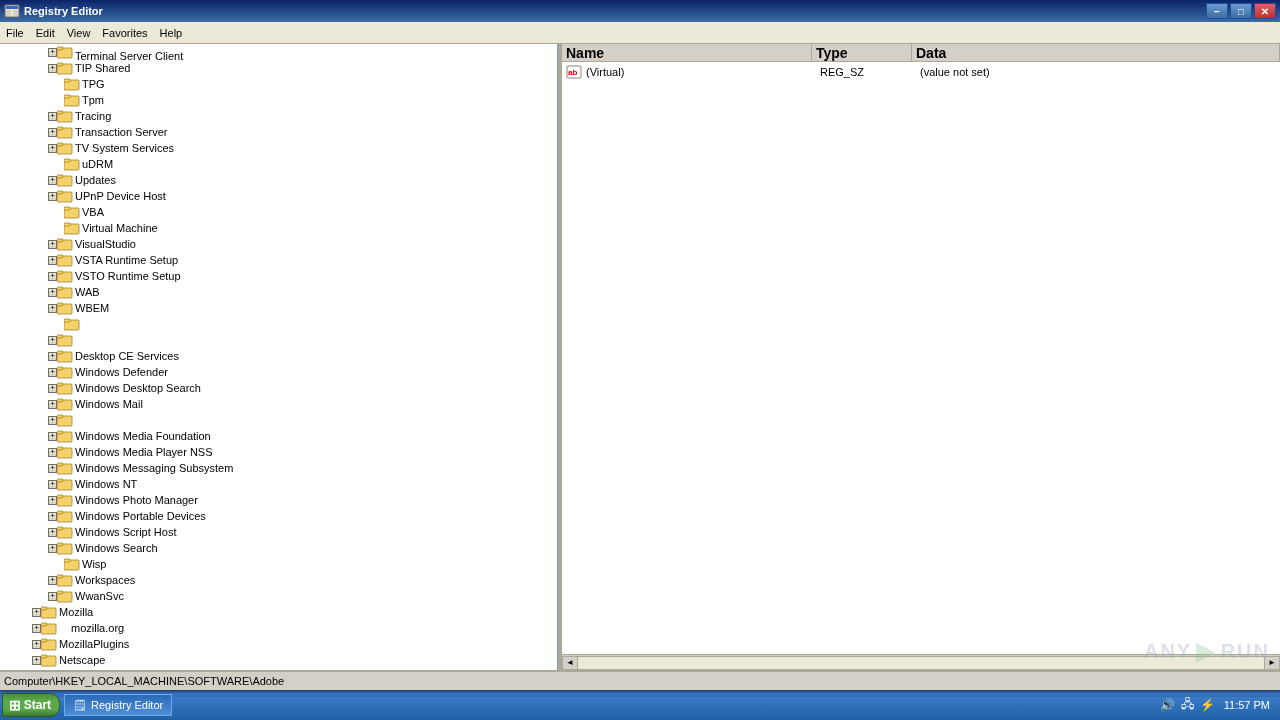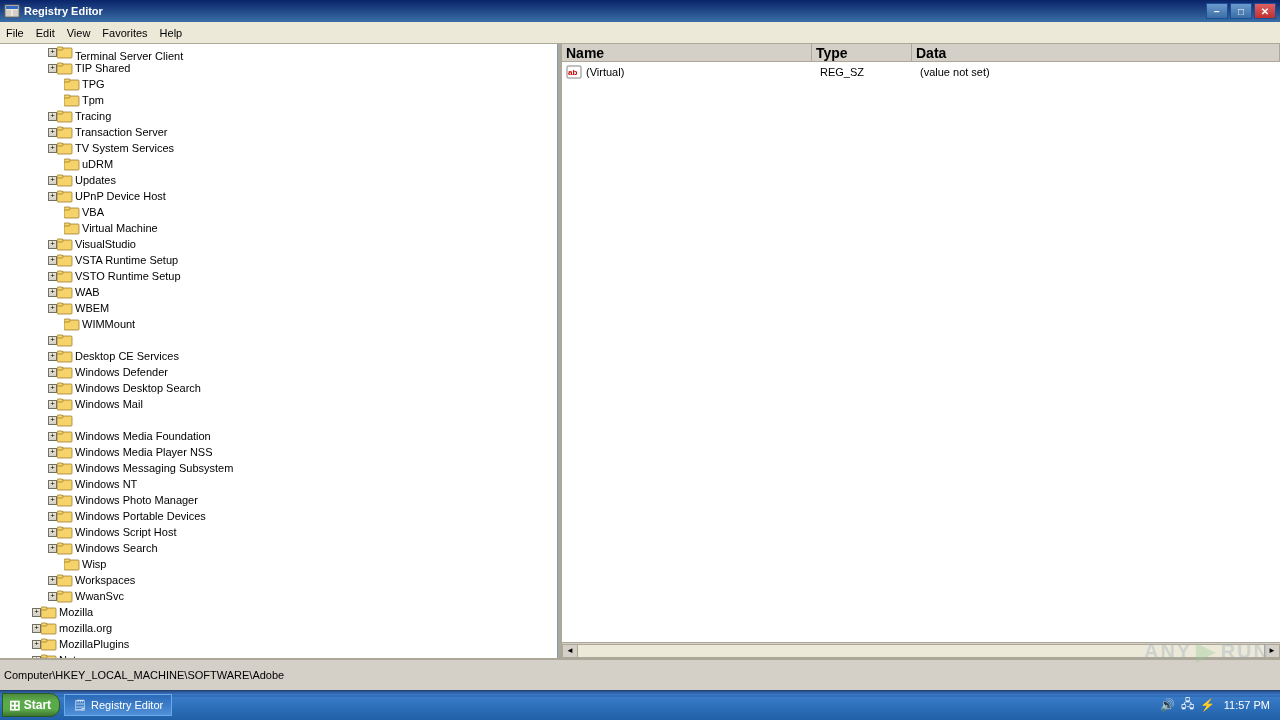--- a/index.html
+++ b/index.html
@@ -196,21 +196,21 @@
       height: 16px;
       background: #D4D0C8;
       border-top: 1px solid #ACA899;
       display: flex;
       align-items: center;
     }
 
     
     #status-bar {
       background: #D4D0C8;
-      height: 32px;
+      height: 20px;
       border-top: 2px solid #ACA899;
       display: flex;
       align-items: center;
       padding: 0 4px;
       font-size: 11px;
       color: #000;
     }
 
     
     #taskbar {
@@ -573,21 +573,20 @@
           <span class="tree-indent"></span>
           <span class="tree-indent"></span>
           <span class="tree-indent"></span>
           <span class="tree-indent"></span>
           <span class="tree-icon">
             <svg width="16" height="14" viewBox="0 0 16 14">
     <rect x="0" y="3" width="15" height="10" rx="1" fill="#F5D26A" stroke="#A08030" stroke-width="0.8"></rect>
     <rect x="0" y="2" width="6" height="3" rx="1" fill="#F5D26A" stroke="#A08030" stroke-width="0.8"></rect>
   </svg>
           </span>
-          <span style="flex:1;">WIMMount</span>
         </div>
         <div class="tree-item">
           <span class="tree-indent"></span>
           <span class="tree-indent"></span>
           <span class="tree-indent"></span>
           <span class="xpbtn">+</span>
           <span class="tree-icon">
             <svg width="16" height="14" viewBox="0 0 16 14">
     <rect x="0" y="3" width="15" height="10" rx="1" fill="#F5D26A" stroke="#A08030" stroke-width="0.8"></rect>
     <rect x="0" y="2" width="6" height="3" rx="1" fill="#F5D26A" stroke="#A08030" stroke-width="0.8"></rect>
@@ -816,21 +815,21 @@
         <div class="tree-item">
           <span class="tree-indent"></span>
           <span class="tree-indent"></span>
           <span class="xpbtn">+</span>
           <span class="tree-icon">
             <svg width="16" height="14" viewBox="0 0 16 14">
     <rect x="0" y="3" width="15" height="10" rx="1" fill="#F5D26A" stroke="#A08030" stroke-width="0.8"></rect>
     <rect x="0" y="2" width="6" height="3" rx="1" fill="#F5D26A" stroke="#A08030" stroke-width="0.8"></rect>
   </svg>
           </span>
-          <span style="flex:1;">mozilla.org</span>
+          <span style="flex:1;margin-left:12px;">mozilla.org</span>
         </div>
         <div class="tree-item">
           <span class="tree-indent"></span>
           <span class="tree-indent"></span>
           <span class="xpbtn">+</span>
           <span class="tree-icon">
             <svg width="16" height="14" viewBox="0 0 16 14">
     <rect x="0" y="3" width="15" height="10" rx="1" fill="#F5D26A" stroke="#A08030" stroke-width="0.8"></rect>
     <rect x="0" y="2" width="6" height="3" rx="1" fill="#F5D26A" stroke="#A08030" stroke-width="0.8"></rect>
   </svg>

